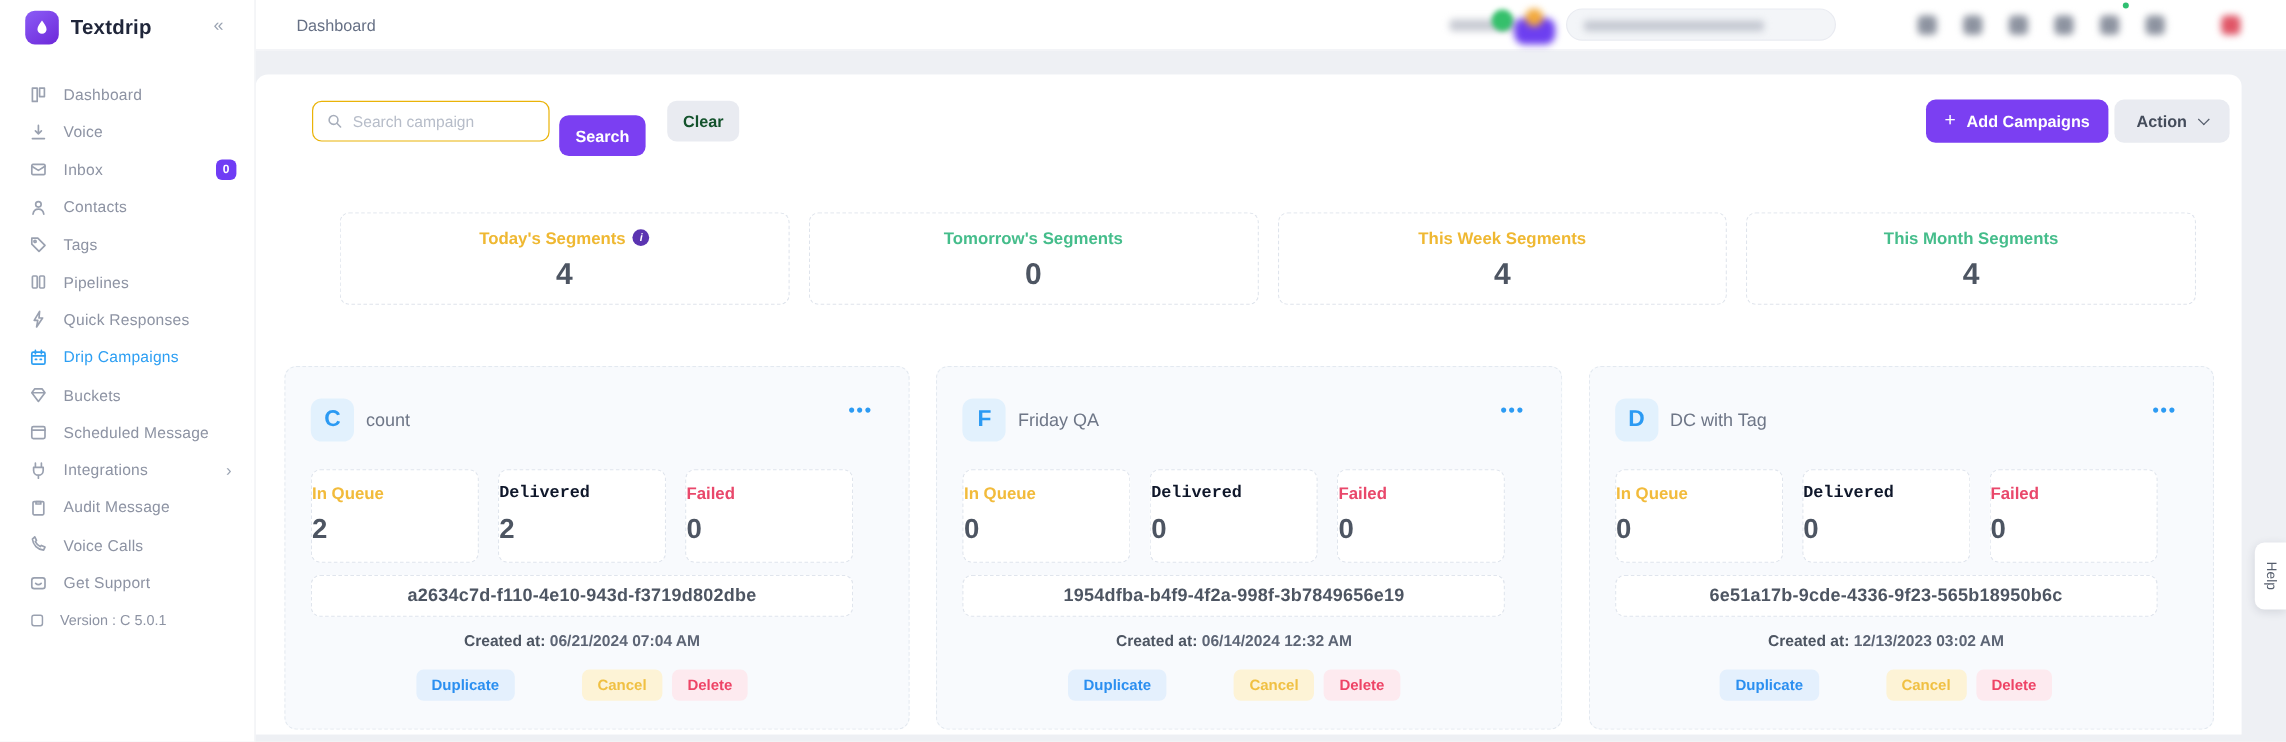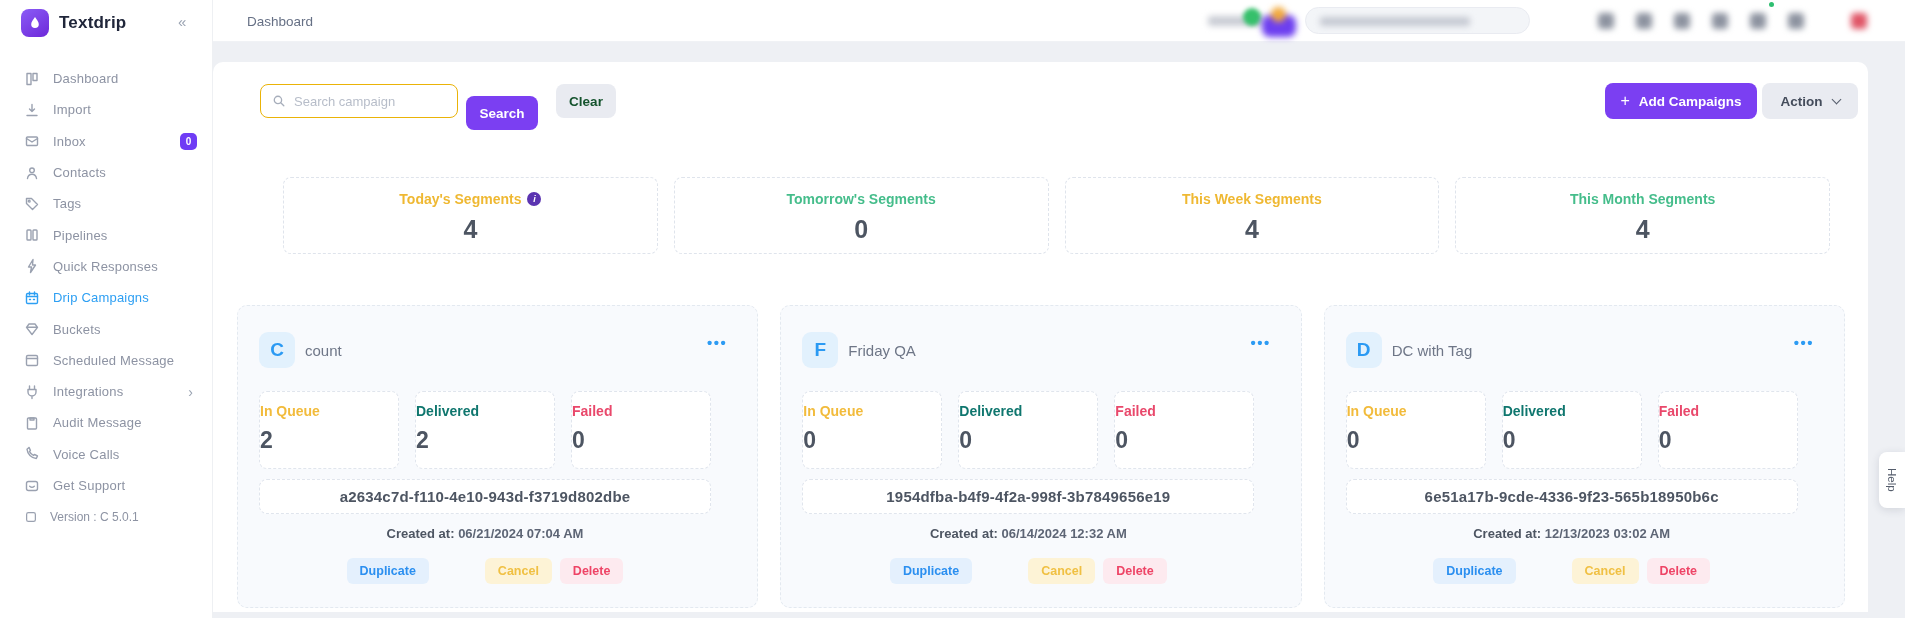--- a/index.html
+++ b/index.html
@@ -86,21 +86,21 @@
   .camp-avatar { position:absolute; left:21px; top:26px; width:36px; height:36px; border-radius:9px;
     background:#e2f1fd; color:#2b9af3; font-size:19px; font-weight:600; display:flex; align-items:center; justify-content:center; }
   .camp-name { position:absolute; left:67px; top:36px; font-size:15px; font-weight:500; color:#6e7687; }
   .camp-menu { position:absolute; right:30px; top:28px; color:#2d9bf3; font-size:15px; font-weight:700;
     letter-spacing:1.5px; cursor:pointer; }
   .camp-stats { position:absolute; left:21px; top:85px; width:452px; display:grid;
     grid-template-columns:repeat(3,1fr); gap:16px; }
   .stat-box { height:78px; background:#fff; border:1px dashed #e0e5ed; border-radius:8px; padding-top:11px; }
   .stat-label { font-size:14px; font-weight:600; }
   .stat-label.amber { color:#f2bb3b; }
-  .stat-label.green { color:#0f766e; }
+  .stat-label.green { color:#0f172a;font-family:Liberation Mono, monospace; }
   .stat-label.red { color:#e9486b; }
   .stat-value { font-size:23px; font-weight:600; color:#4d5562; margin-top:8px; }
   .camp-uuid { position:absolute; left:21px; top:173px; width:452px; height:35px; background:#fff;
     border:1px dashed #e0e5ed; border-radius:8px; text-align:center; line-height:34px;
     font-size:15px; font-weight:700; color:#4d5562; letter-spacing:.2px; }
   .camp-created { position:absolute; left:21px; top:220px; width:452px; text-align:center; font-size:13px; }
   .camp-created .lab { font-weight:700; color:#4d5562; }
   .camp-created .val { font-weight:600; color:#5d6575; }
   .camp-actions { position:absolute; left:21px; top:257px; width:452px; height:16px;
     display:flex; align-items:center; justify-content:center; gap:8px; }
@@ -134,21 +134,21 @@
     <div class="side-item">
       <svg class="si" width="16" height="16" viewBox="0 0 16 16">
           <path d="M3 2.5h4v11H3zM9 2.5h4v7H9z"></path>
         </svg>
       <span class="side-label">Dashboard</span>
     </div>
     <div class="side-item">
       <svg class="si" width="16" height="16" viewBox="0 0 16 16">
           <path d="M8 2.5v7M5.5 7L8 9.5 10.5 7M3 13.5h10"></path>
         </svg>
-      <span class="side-label">Import</span>
+      <span class="side-label">Voice</span>
     </div>
     <div class="side-item">
       <svg class="si" width="16" height="16" viewBox="0 0 16 16">
           <rect x="2.5" y="4" width="11" height="8.5" rx="1"></rect>
           <path d="M2.5 5.5L8 9l5.5-3.5"></path>
         </svg>
       <span class="side-label">Inbox</span>
       <span class="badge">0</span>
     </div>
     <div class="side-item">

